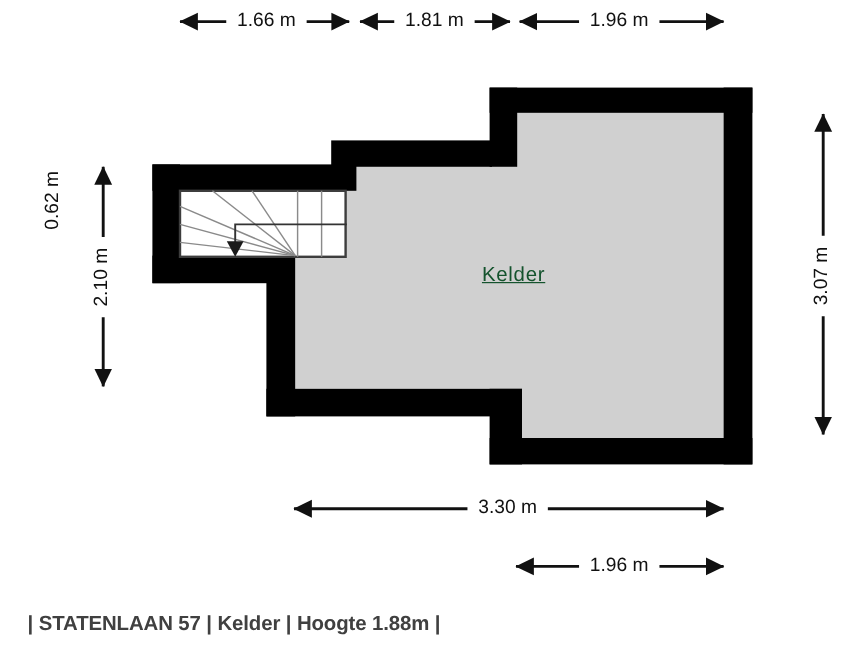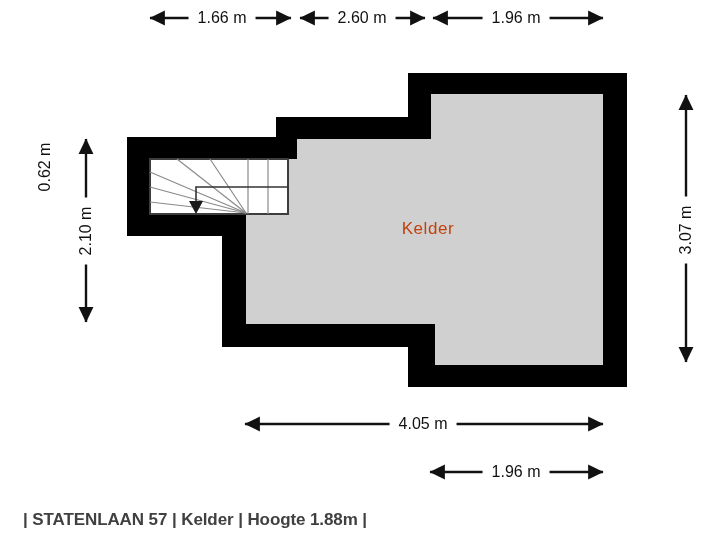--- a/index.html
+++ b/index.html
@@ -37,24 +37,25 @@
     color:var(--text);
     white-space:nowrap;
     line-height:20px;
     z-index:5;
   }
   .dim.vert{transform:translate(-50%,-50%) rotate(-90deg);}
   .room-label{
     position:absolute;
     transform:translate(-50%,-50%);
     font-size:17px;
-    color:#c2410c;
+    color:#14532d;
     letter-spacing:0.6px;
     white-space:nowrap;
     z-index:4;
+    text-decoration:underline;
   }
   .footer{
     position:absolute;
     left:23px;
     top:510px;
     font-size:17px;
     font-weight:bold;
     color:#404040;
     letter-spacing:-0.1px;
     white-space:nowrap;
@@ -108,25 +109,25 @@
       <line class="dim-line" x1="300" y1="18" x2="425" y2="18" marker-start="url(#ah)" marker-end="url(#ah)"></line>
       <line class="dim-line" x1="433" y1="18" x2="603" y2="18" marker-start="url(#ah)" marker-end="url(#ah)"></line>
       <line class="dim-line" x1="86" y1="139" x2="86" y2="322" marker-start="url(#ah)" marker-end="url(#ah)"></line>
       <line class="dim-line" x1="686" y1="95" x2="686" y2="362" marker-start="url(#ah)" marker-end="url(#ah)"></line>
       <line class="dim-line" x1="245" y1="424" x2="603" y2="424" marker-start="url(#ah)" marker-end="url(#ah)"></line>
       <line class="dim-line" x1="430" y1="472" x2="603" y2="472" marker-start="url(#ah)" marker-end="url(#ah)"></line>
     </g>
   </svg>
 
   <div class="dim" style="left:222px;top:18px;">1.66 m</div>
-  <div class="dim" style="left:362px;top:18px;">2.60 m</div>
+  <div class="dim" style="left:362px;top:18px;">1.81 m</div>
   <div class="dim" style="left:516px;top:18px;">1.96 m</div>
   <div class="dim vert" style="left:45px;top:167px;">0.62 m</div>
   <div class="dim vert" style="left:86px;top:231px;">2.10 m</div>
   <div class="dim vert" style="left:686px;top:230px;">3.07 m</div>
-  <div class="dim" style="left:423px;top:424px;">4.05 m</div>
+  <div class="dim" style="left:423px;top:424px;">3.30 m</div>
   <div class="dim" style="left:516px;top:472px;">1.96 m</div>
 
   <div class="room-label" style="left:428px;top:229px;">Kelder</div>
 
   <div class="footer">| STATENLAAN 57 | Kelder | Hoogte 1.88m |</div>
 
 </div>
 
 </body></html>

